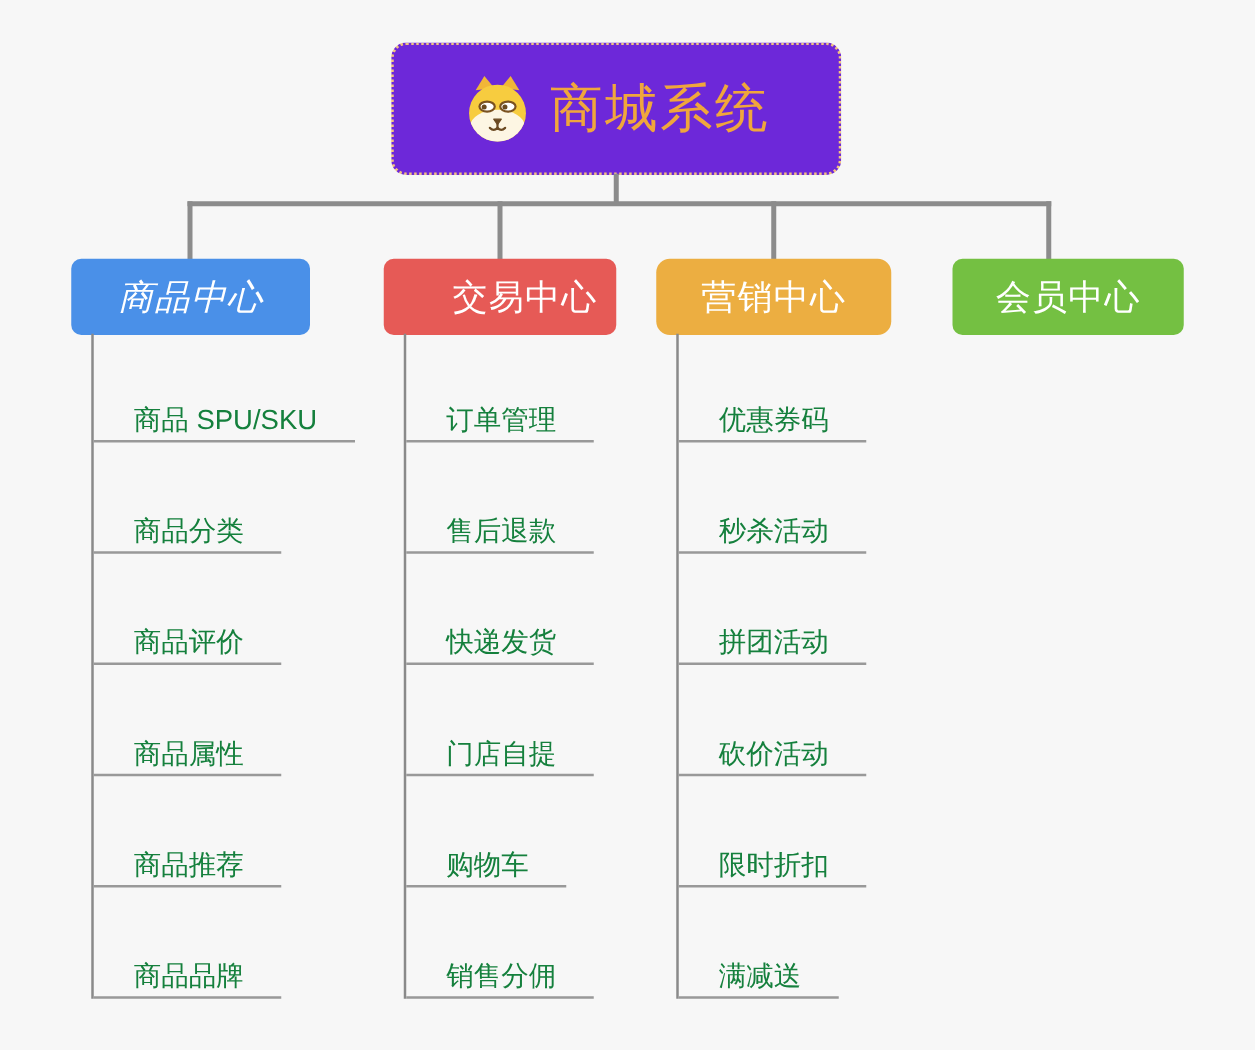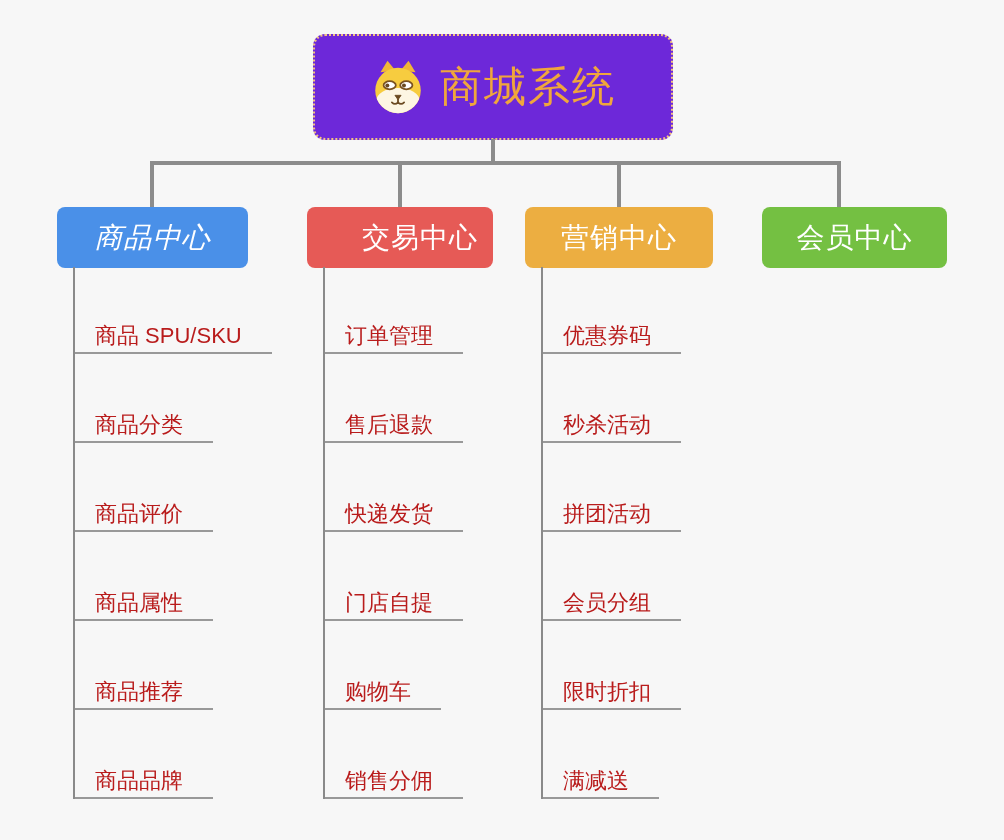--- a/index.html
+++ b/index.html
@@ -56,22 +56,22 @@
   }
   .col0{left:73px;} .col1{left:323px;} .col2{left:541px;} .col3{left:763px;}
   .col li{
     height:89px;
     display:flex;align-items:flex-end;
   }
   .col li:first-child{height:87px;}
   .col li span{
     display:inline-block;
     white-space:nowrap;
-    font-size:22px;color:#b91c1c;
-    padding:0 30px 3px 20px;
+    font-size:22px;color:#15803d;
+    padding:0 30px 3px 32px;
     border-bottom:2px solid #999999;
     line-height:1.25;
   }
 </style>
 </head>
 <body>
 
 <div class="canvas">
 
   <div class="root-node">
@@ -98,21 +98,21 @@
 
   <div class="conn stub"></div>
   <div class="conn hbar"></div>
   <div class="conn drop drop0"></div>
   <div class="conn drop drop1"></div>
   <div class="conn drop drop2"></div>
   <div class="conn drop drop3"></div>
 
   <div class="branch-header bh0" style="background: rgb(74, 144, 232);">商品中心</div>
   <div class="branch-header bh1" style="background: rgb(230, 90, 86); padding-left: 40px;">交易中心</div>
-  <div class="branch-header bh2" style="background: rgb(236, 174, 65);">营销中心</div>
+  <div class="branch-header bh2" style="background: rgb(236, 174, 65); border-radius: 11px;">营销中心</div>
   <div class="branch-header bh3" style="background: rgb(116, 192, 66);">会员中心</div>
 
   <ul class="col col0">
     <li>
         <span>商品 SPU/SKU</span>
       </li>
     <li>
         <span>商品分类</span>
       </li>
     <li>
@@ -154,21 +154,21 @@
     <li>
         <span>优惠券码</span>
       </li>
     <li>
         <span>秒杀活动</span>
       </li>
     <li>
         <span>拼团活动</span>
       </li>
     <li>
-        <span>会员分组</span>
+        <span>砍价活动</span>
       </li>
     <li>
         <span>限时折扣</span>
       </li>
     <li>
         <span>满减送</span>
       </li>
   </ul>
 
 

